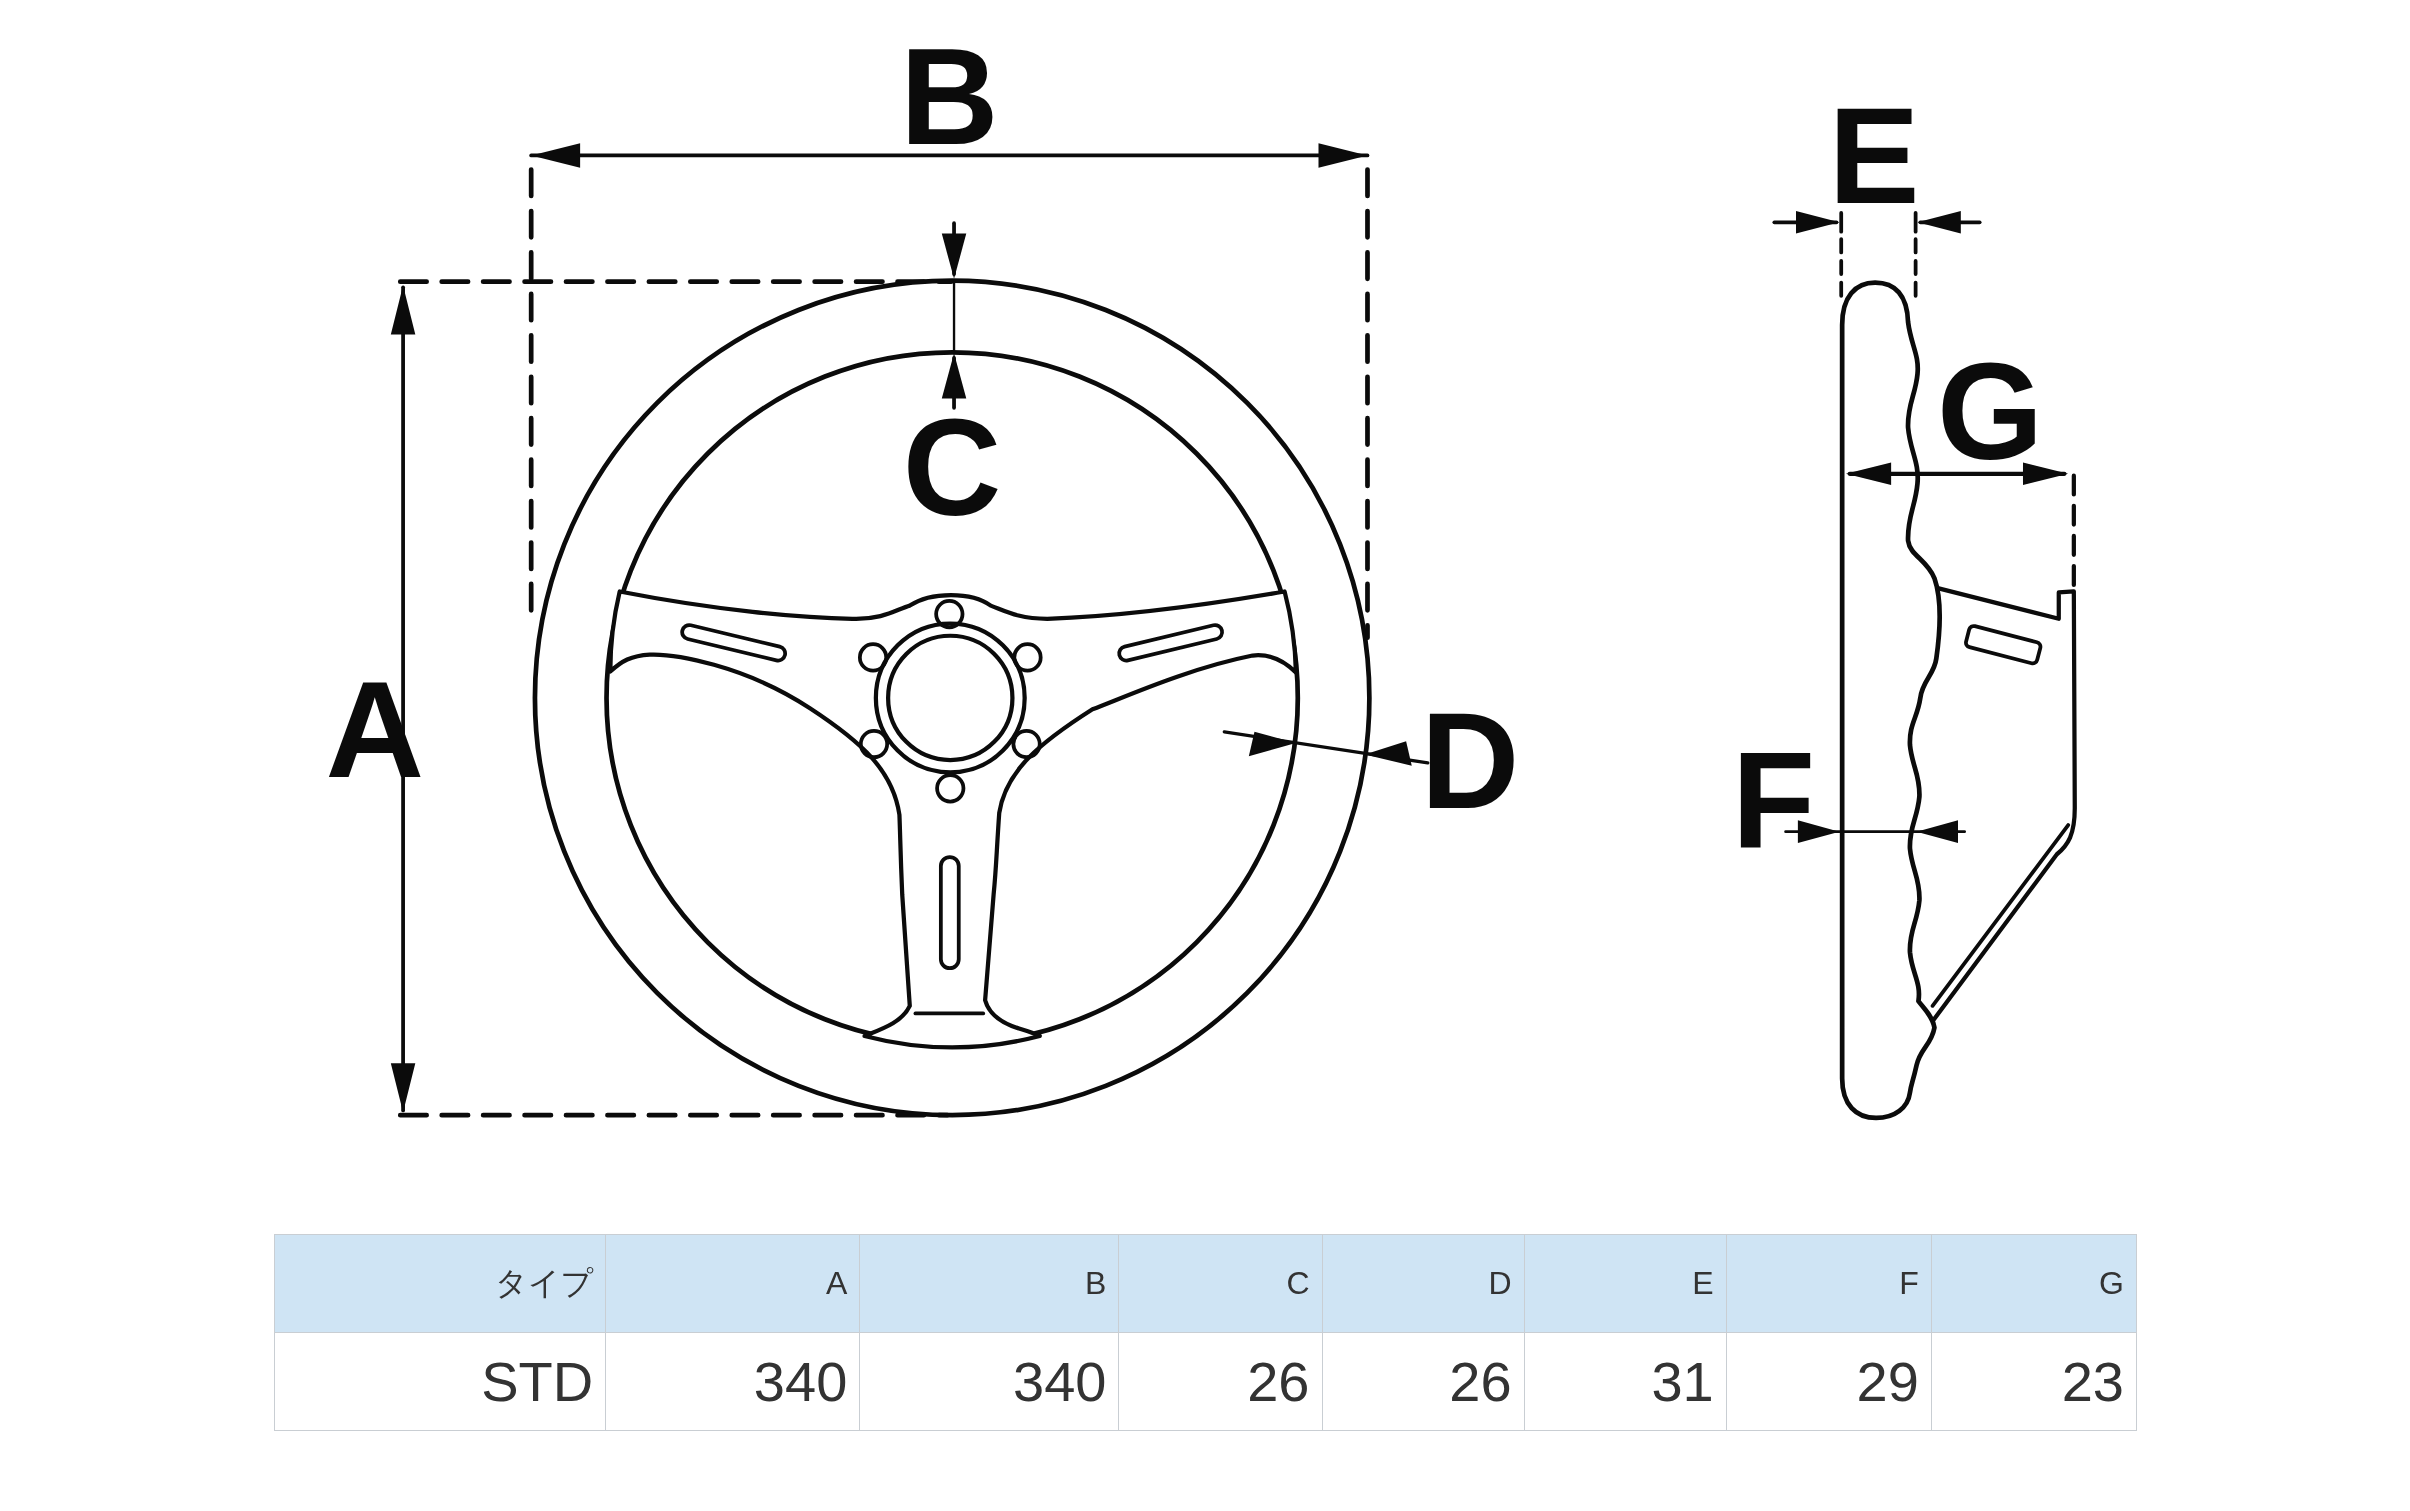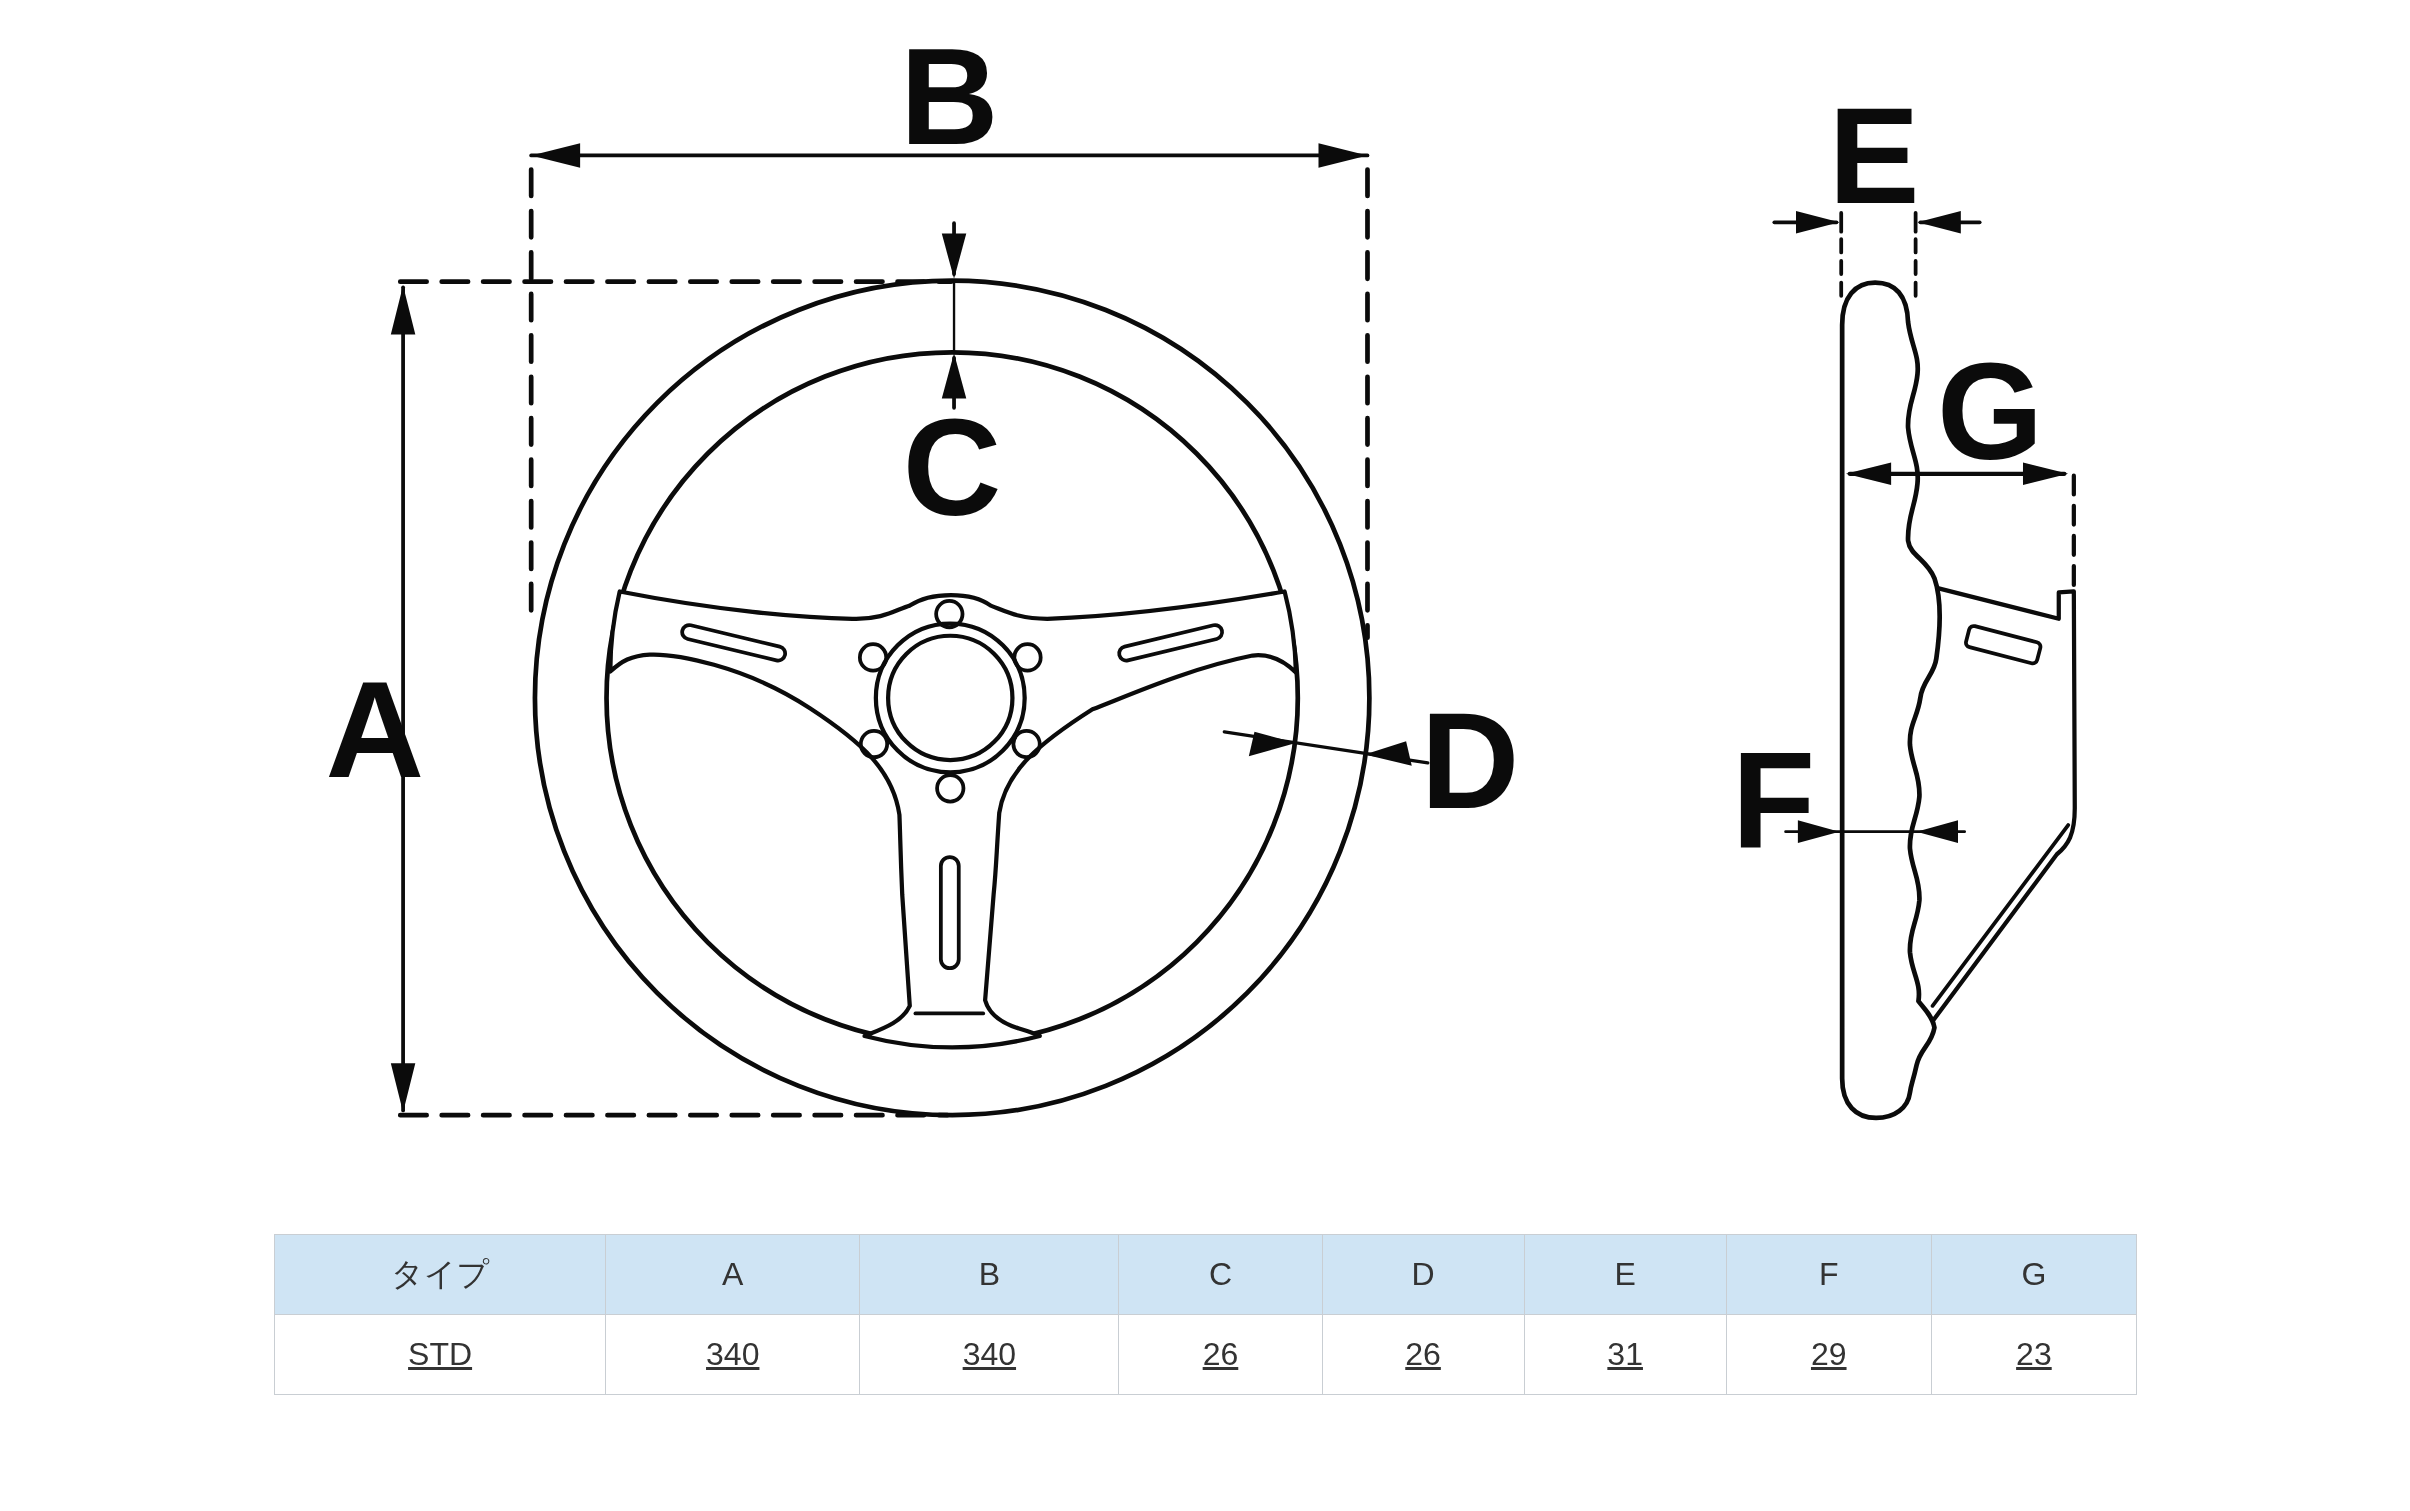--- a/index.html
+++ b/index.html
@@ -11,27 +11,27 @@
   .dim-label{
     font-family:"Liberation Sans",sans-serif;
     font-weight:bold;font-size:145px;fill:#0b0b0b;text-anchor:middle;
   }
   .spec-table{
     position:absolute;left:274px;top:1234px;width:1863px;
     border-collapse:collapse;table-layout:fixed;
     background:#ffffff;
   }
   .spec-table th,.spec-table td{
-    border:1.9px solid #c9ced3;text-align:center;vertical-align:middle;
-    color:#333333;font-weight:normal;padding:3px;
+    border:1.9px solid #c9ced3;text-align:right;vertical-align:middle;
+    color:#333333;font-weight:normal;padding:12px;
   }
   .spec-table thead th{
     background:#cfe4f4;height:73px;font-size:32px;
   }
-  .spec-table tbody td{height:73px;font-size:32px;text-decoration:underline;}
+  .spec-table tbody td{height:73px;font-size:56px;}
 </style>
 </head>
 <body>
 
 <div class="stage">
 
   <svg class="diagram-svg" width="2411" height="1215" viewBox="0 0 2560 1290">
 
     <g stroke="#0b0b0b" fill="none" stroke-linecap="round" stroke-linejoin="round">
 

